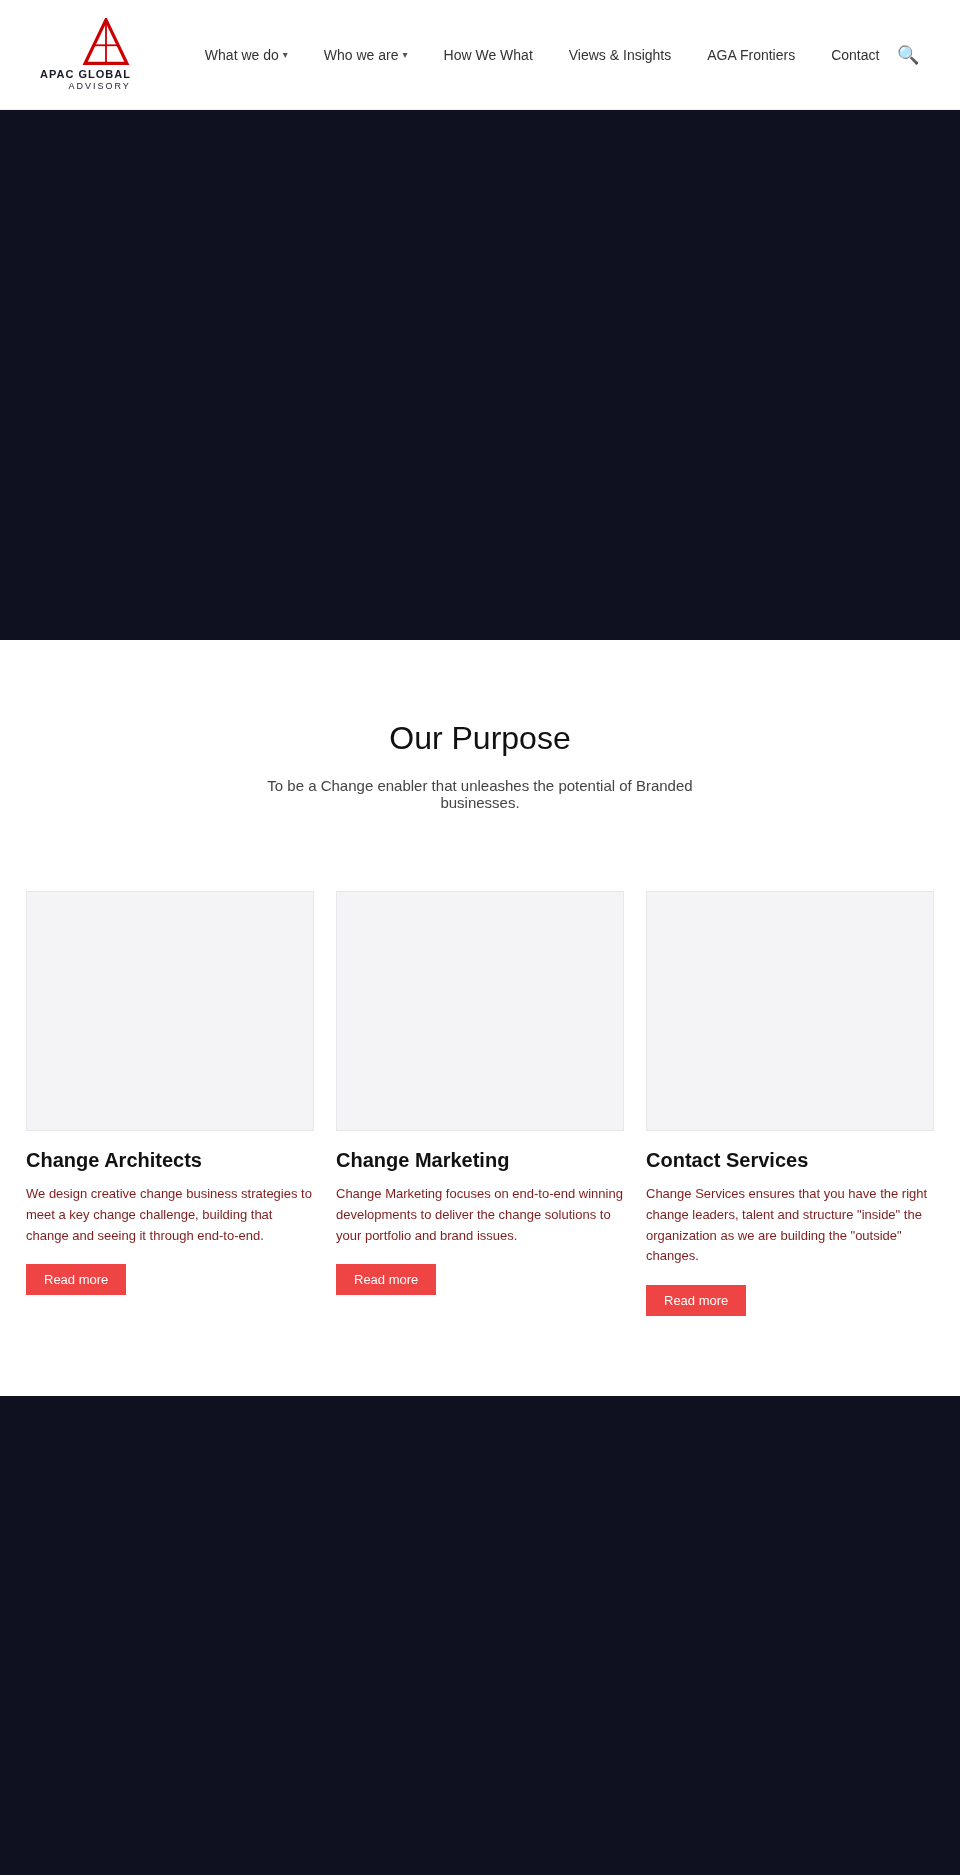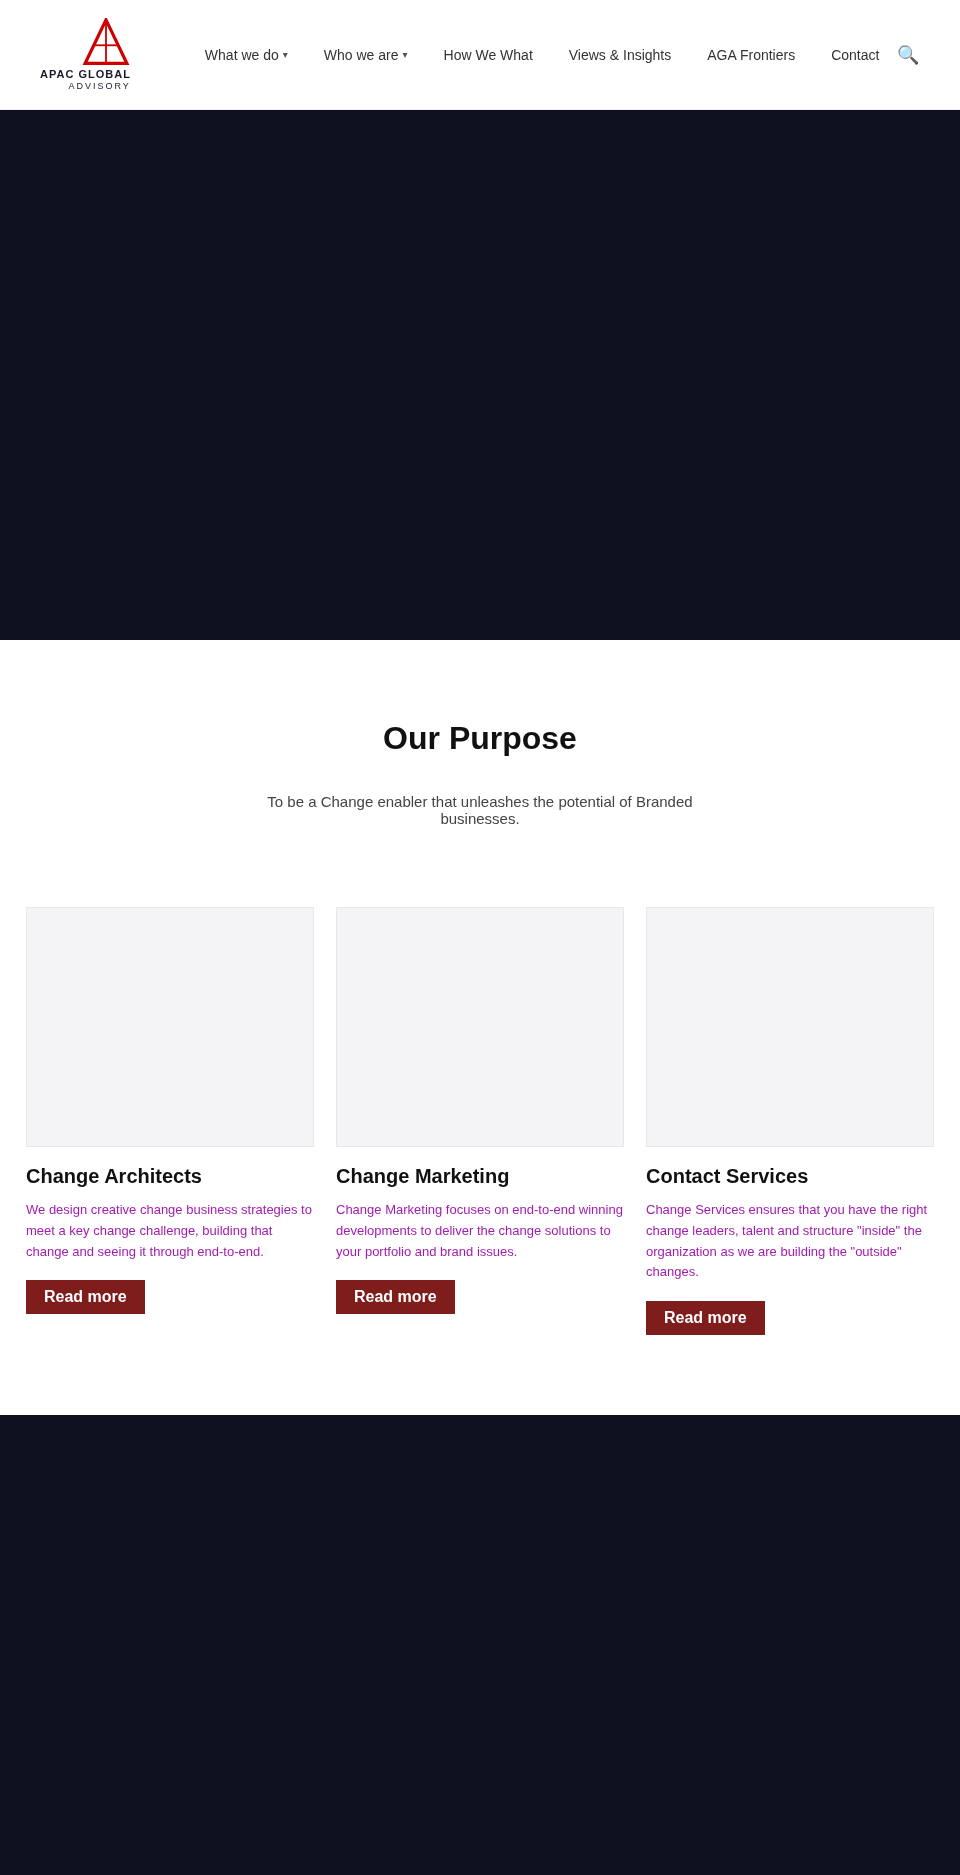--- a/index.html
+++ b/index.html
@@ -72,23 +72,23 @@
     }
 
     
     .purpose-section {
       padding: 80px 40px 60px;
       text-align: center;
       background: #fff;
     }
     .purpose-title {
       font-size: 32px;
-      font-weight: 700;
+      font-weight: 400;
       color: #111;
-      margin-bottom: 36px;
+      margin-bottom: 20px;
     }
     .purpose-subtitle {
       font-size: 15px;
       color: #444;
       max-width: 500px;
       margin: 0 auto;
     }
 
     
     .cards-section {
@@ -109,31 +109,31 @@
       margin-bottom: 18px;
     }
     .card-title {
       font-size: 20px;
       font-weight: 700;
       color: #111;
       margin-bottom: 12px;
     }
     .card-text {
       font-size: 13px;
-      color: #a21caf;
+      color: #7f1d1d;
       line-height: 1.6;
       margin-bottom: 18px;
       margin-top: 12px;
     }
     .read-more-btn {
       display: inline-block;
-      background: #7f1d1d;
+      background: #ef4444;
       color: #fff;
-      font-size: 16px;
-      font-weight: 700;
+      font-size: 13px;
+      font-weight: 400;
       padding: 8px 18px;
       border: none;
       cursor: pointer;
       text-decoration: none;
     }
 
     
     .bottom-dark {
       width: 960px;
       height: 620px;

